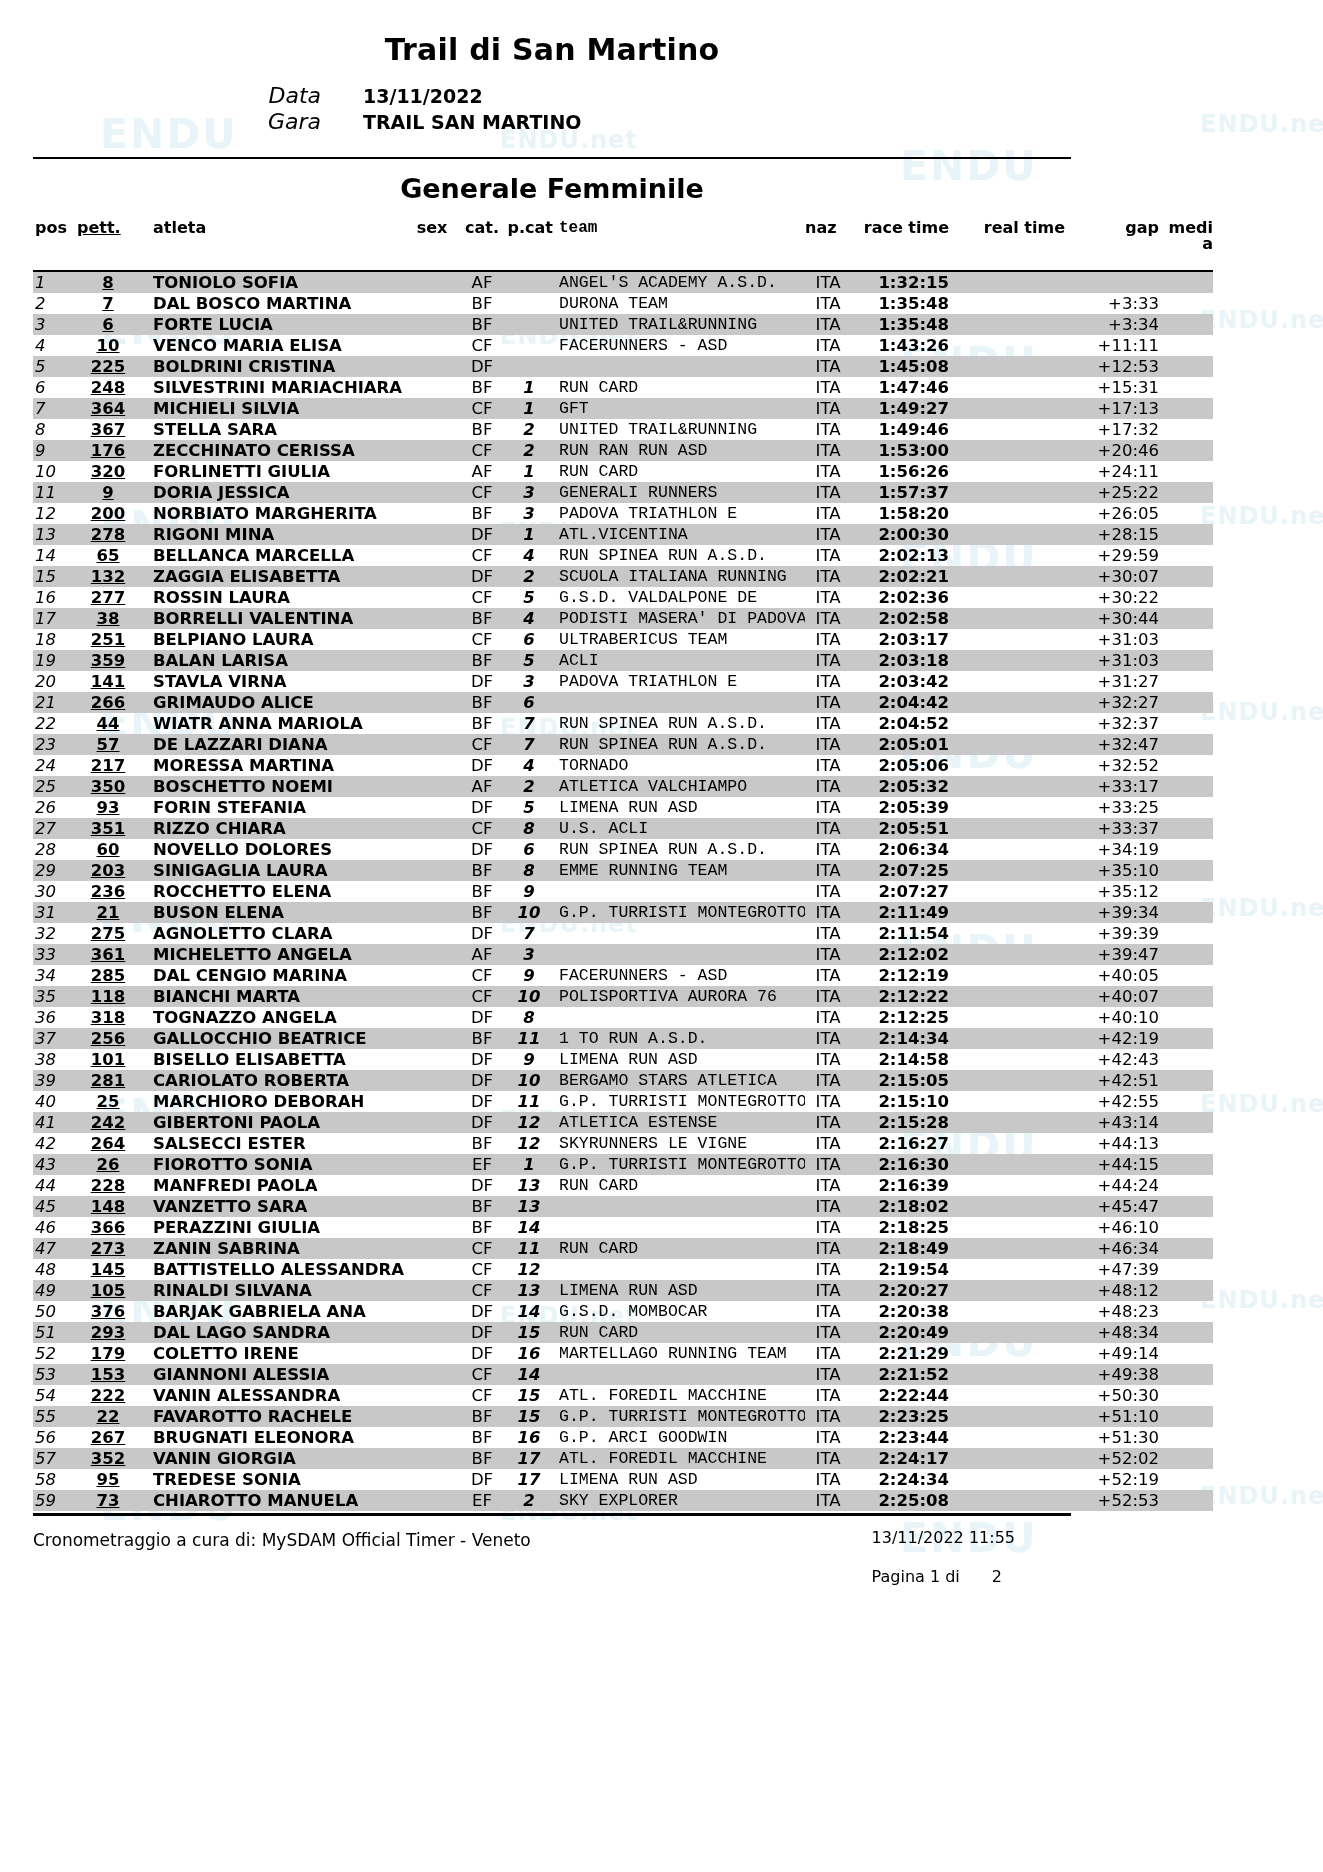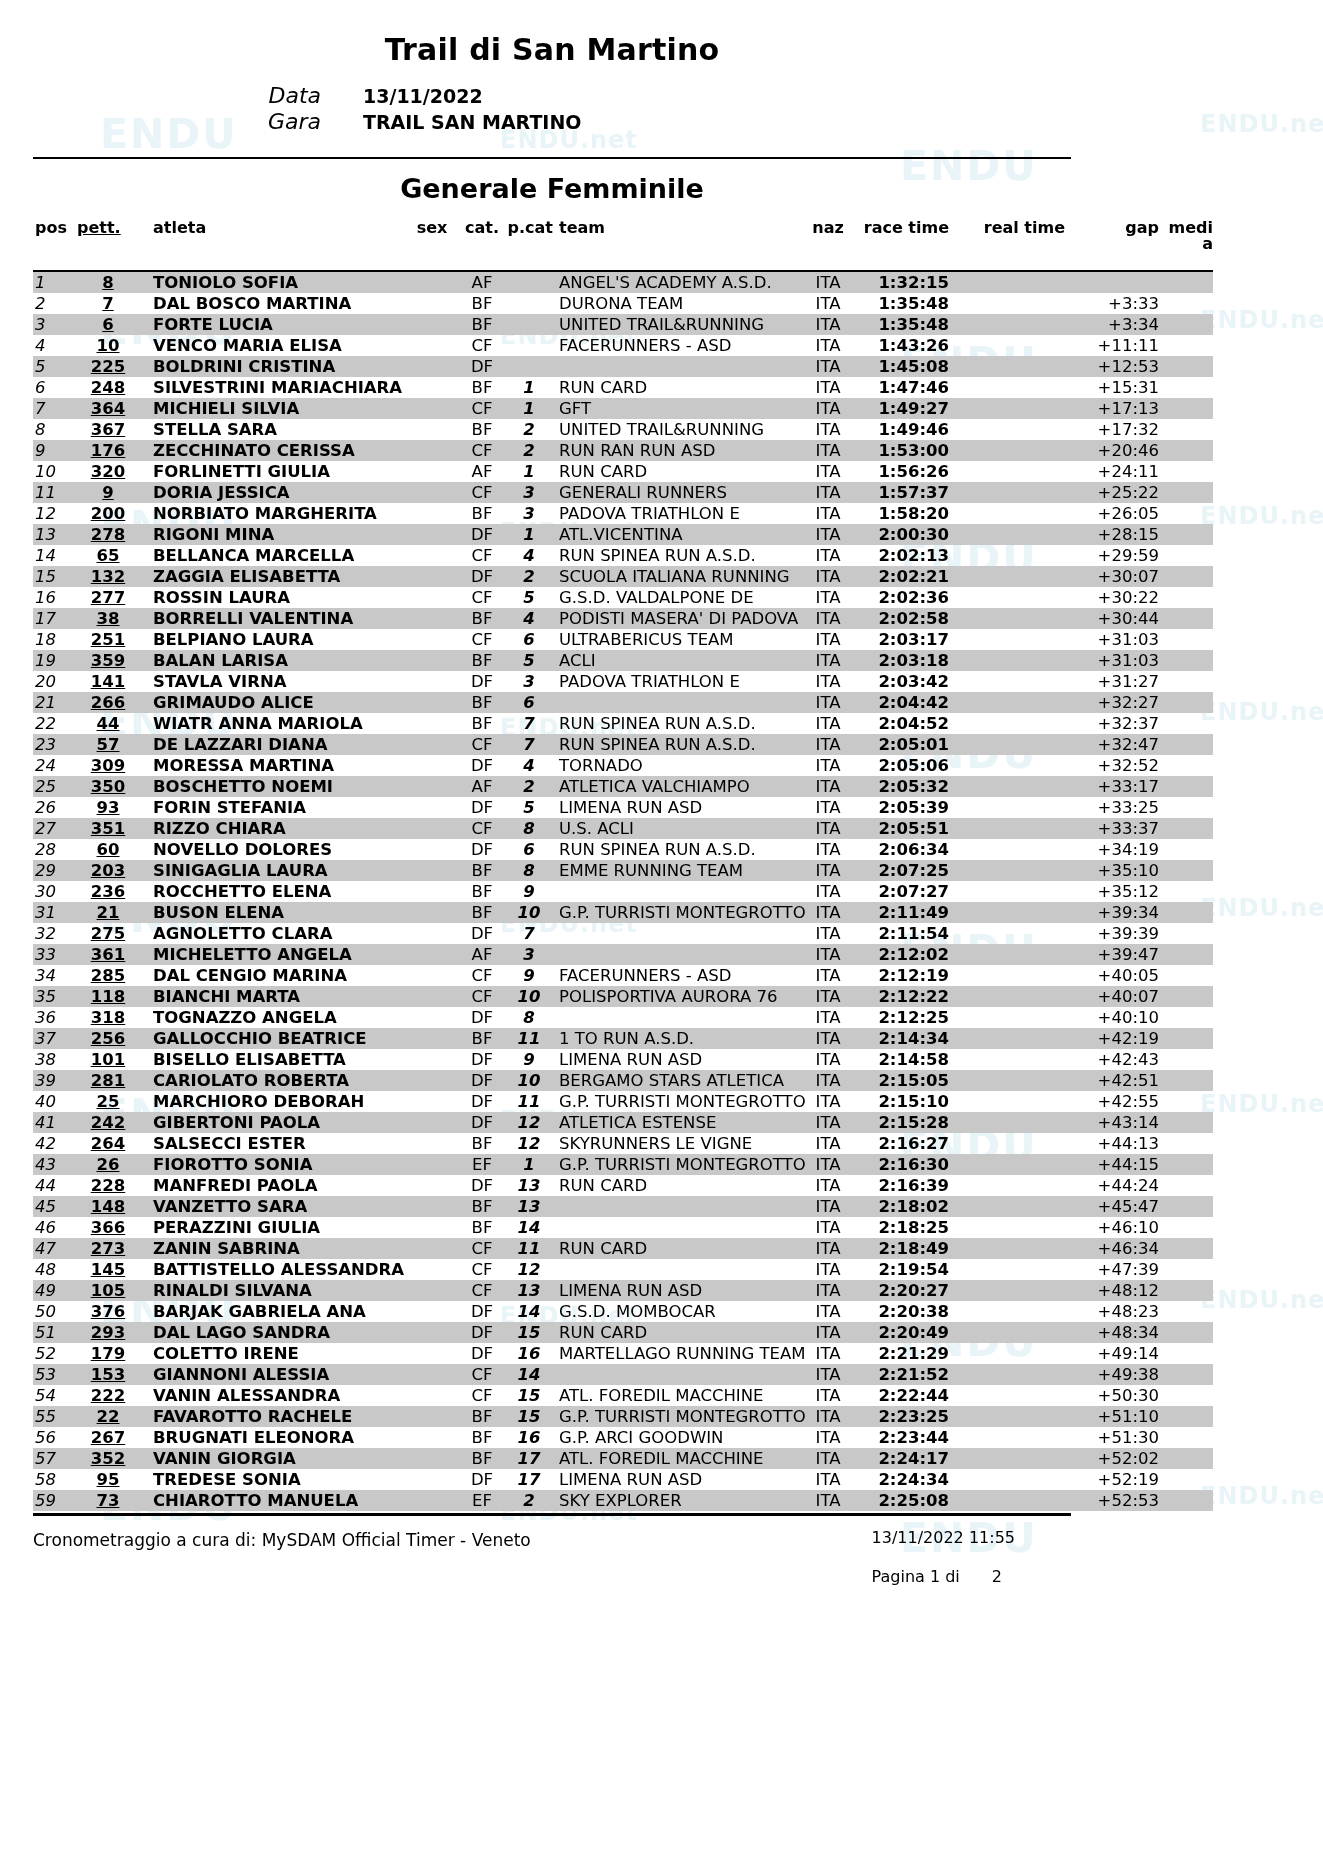--- a/index.html
+++ b/index.html
@@ -113,35 +113,35 @@
   }
   tbody tr.alt td { background: #c8c8c8; }
 
   
   .c-pos   { width: 42px;  text-align: left;   font-style: italic; font-size: 15px; padding-left: 2px !important;}
   .c-pett  { width: 62px;  text-align: center; font-weight: bold; text-decoration: underline; }
   .c-atleta{ width: 252px; text-align: left;   font-weight: bold; padding-left: 14px !important; }
   .c-sex   { width: 54px;  text-align: center; }
   .c-cat   { width: 46px;  text-align: center; font-size: 15.5px; }
   .c-pcat  { width: 48px;  text-align: center; font-style: italic; font-weight: bold; font-size: 16px;}
-  .c-team  { width: 246px; text-align: left;   font-size: 14.5px; padding-left: 6px !important; }
+  .c-team  { width: 246px; text-align: left;   font-size: 14.5px; padding-left: 6px !important; font-family: Liberation Mono, monospace; }
   .c-naz   { width: 46px;  text-align: center; font-size: 14.5px; }
   .c-race  { width: 98px;  text-align: right;  font-weight: bold; padding-right: 16px !important; }
   .c-real  { width: 100px; text-align: right;  padding-right: 10px !important; }
   .c-gap   { width: 84px;  text-align: right;  font-size: 12.5px; padding-right: 4px !important; }
   .c-media { width: 50px;  text-align: right;  font-size: 12.5px; }
 
   th.c-pos, th.c-pett, th.c-atleta { text-align: left; font-style: normal; font-weight: bold;}
   th.c-pos { padding-left: 2px; }
   th.c-pett { text-align: left; padding-left: 8px; }
   th.c-sex { text-align: center; }
   th.c-cat { text-align: center; }
   th.c-pcat { text-align: right; font-style: normal; padding-right: 2px;}
   th.c-team { text-align: left; padding-left: 6px; font-size: 16px;}
-  th.c-naz { text-align: center; }
+  th.c-naz { text-align: left; }
   th.c-race { text-align: right; padding-right: 16px; }
   th.c-real { text-align: right; padding-right: 10px; }
   th.c-gap { text-align: right; font-size: 16px; padding-right: 4px;}
   th.c-media { text-align: right; font-size: 16px; word-break: break-all; white-space: normal; }
 
   
   .foot-rule {
     border-top: 3px solid #000;
     margin-top: 2px;
   }
@@ -552,21 +552,21 @@
           <td class="c-pcat">7</td>
           <td class="c-team">RUN SPINEA RUN A.S.D.</td>
           <td class="c-naz">ITA</td>
           <td class="c-race">2:05:01</td>
           <td class="c-real"></td>
           <td class="c-gap">+32:47</td>
           <td class="c-media"></td>
         </tr>
         <tr>
           <td class="c-pos">24</td>
-          <td class="c-pett">309</td>
+          <td class="c-pett">217</td>
           <td class="c-atleta">MORESSA MARTINA</td>
           <td class="c-sex"></td>
           <td class="c-cat">DF</td>
           <td class="c-pcat">4</td>
           <td class="c-team">TORNADO</td>
           <td class="c-naz">ITA</td>
           <td class="c-race">2:05:06</td>
           <td class="c-real"></td>
           <td class="c-gap">+32:52</td>
           <td class="c-media"></td>

